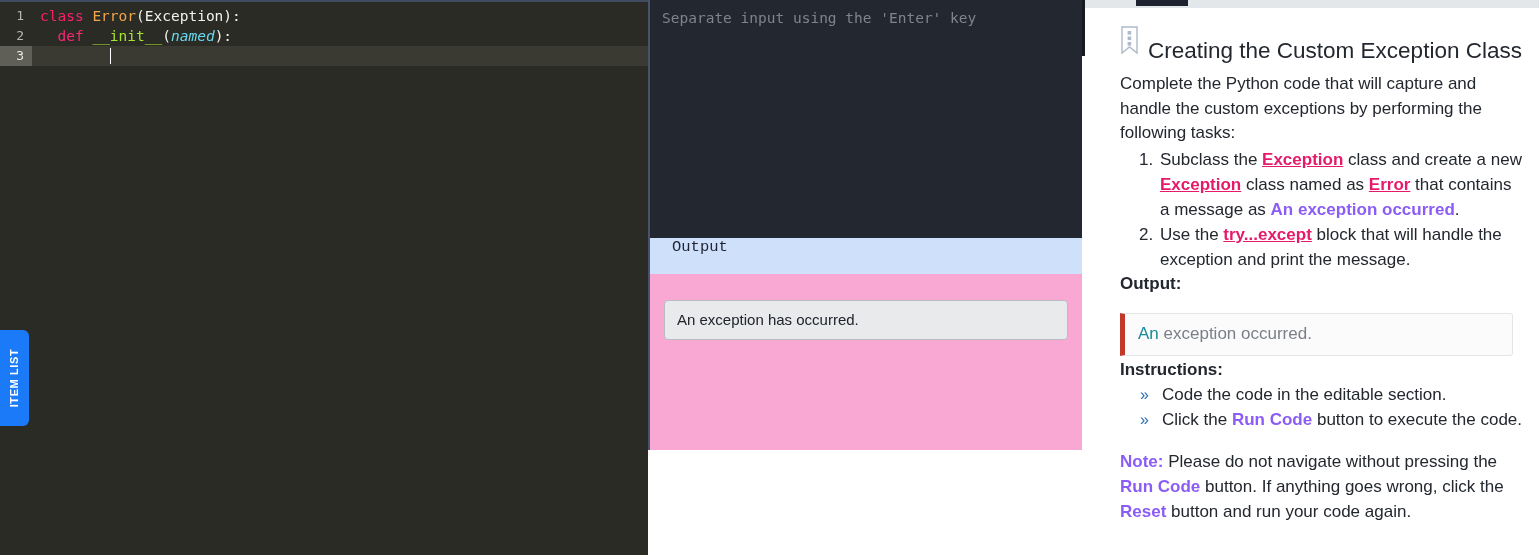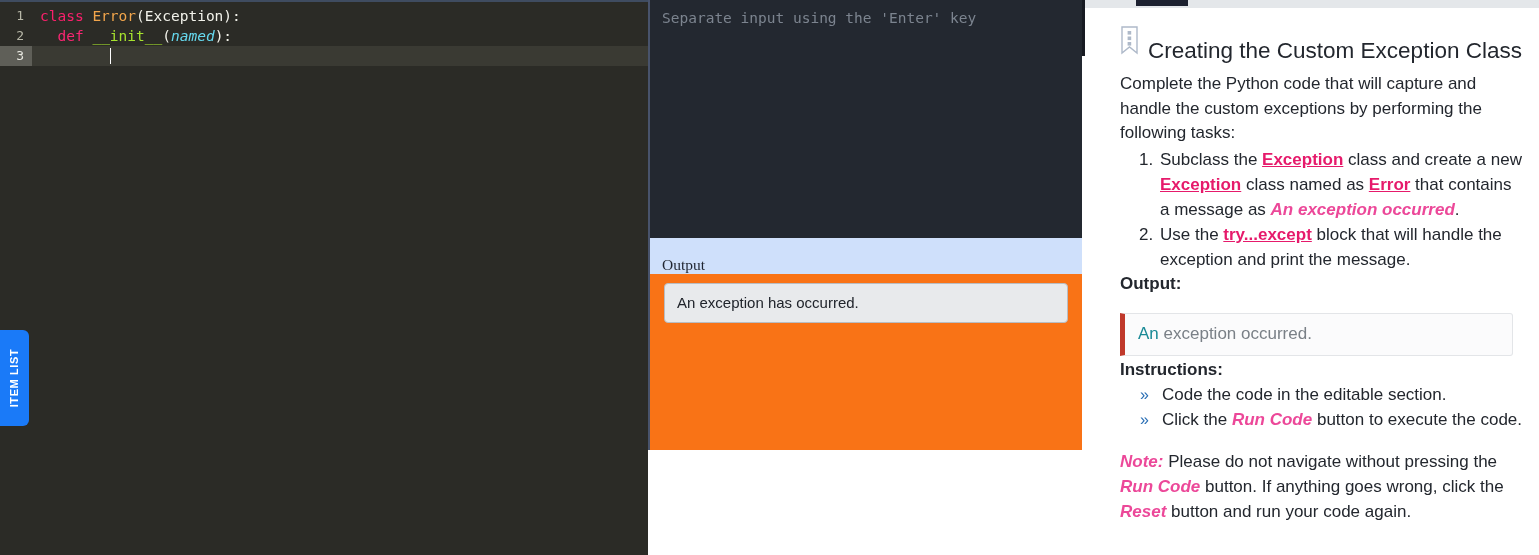--- a/index.html
+++ b/index.html
@@ -120,29 +120,29 @@
     resize: none;
     width: 100%;
   }
   #input-area::placeholder { color: #7c848f; opacity: 1; }
   #output-header {
     height: 36px;
     flex: 0 0 36px;
     background: #cfe0fb;
     color: #1f2430;
     display: flex;
-    align-items: flex-end;
-    padding-left: 12px;
+    align-items: flex-start;
+    padding-left: 22px;
     font-size: 15.5px;
-    font-family: Liberation Serif, serif;
+    font-family: Liberation Mono, monospace;
   }
   #output-body {
     flex: 1 1 auto;
-    background: #f97316;
-    padding: 9px 14px;
+    background: #f9a8d4;
+    padding: 26px 14px;
   }
   #output-box {
     background: #e8eaec;
     border: 1px solid #b9bdc2;
     border-radius: 4px;
     padding: 10px 12px;
     color: #20242b;
     font-size: 15px;
     font-family: "Liberation Sans", sans-serif;
     min-height: 40px;
@@ -199,21 +199,21 @@
     line-height: 1.2;
     font-weight: normal;
   }
   .para { margin: 0 0 2px 0; }
   ol.tasks {
     margin: 0 0 0 16px;
     padding-left: 22px;
   }
   ol.tasks li { margin: 0; padding-left: 2px; }
   .pink { color: #e61a6b; font-weight: bold; text-decoration: underline; }
-  .strong { font-weight: bold; color: #ec4899; font-style: italic; }
+  .strong { font-weight: bold; color: #8b5cf6; }
   .section-label { font-weight: bold; margin-bottom: 6px; }
   #expected-output {
     margin-top: 16px;
     border-left: 5px solid #c0392b;
     border-top: 1px solid #e3e5e8;
     border-right: 1px solid #e3e5e8;
     border-bottom: 1px solid #e3e5e8;
     border-radius: 0 3px 3px 0;
     background: #fbfbfc;
     padding: 8px 10px 8px 13px;

